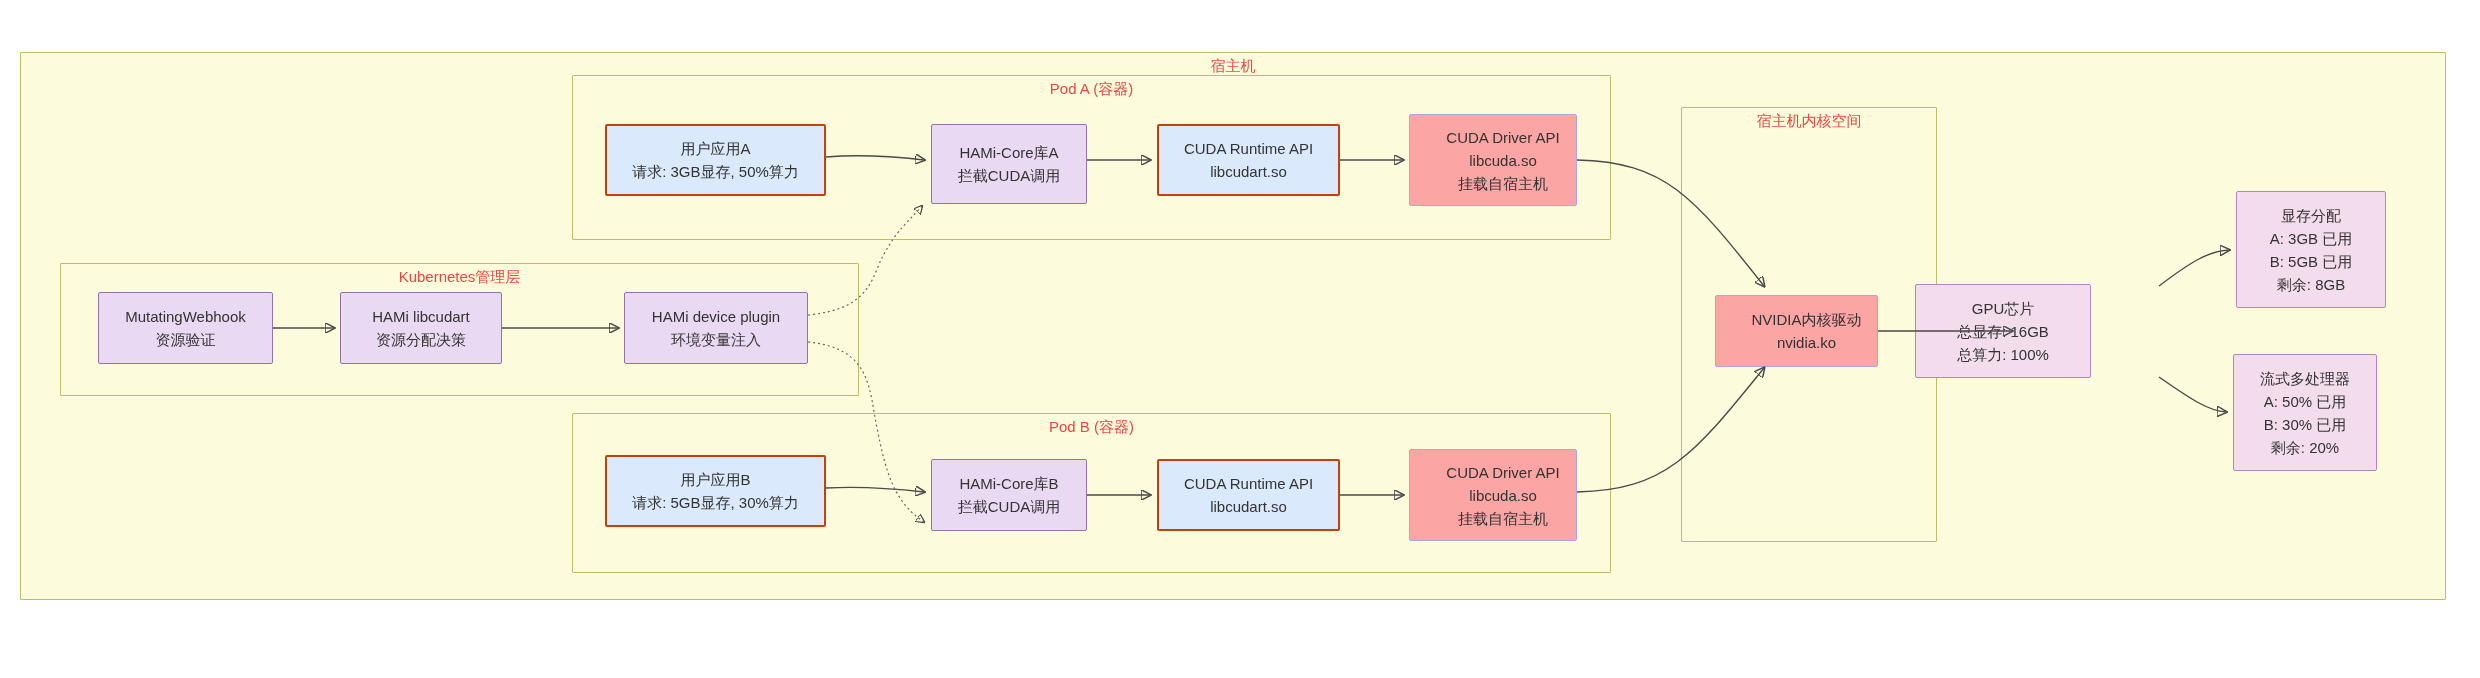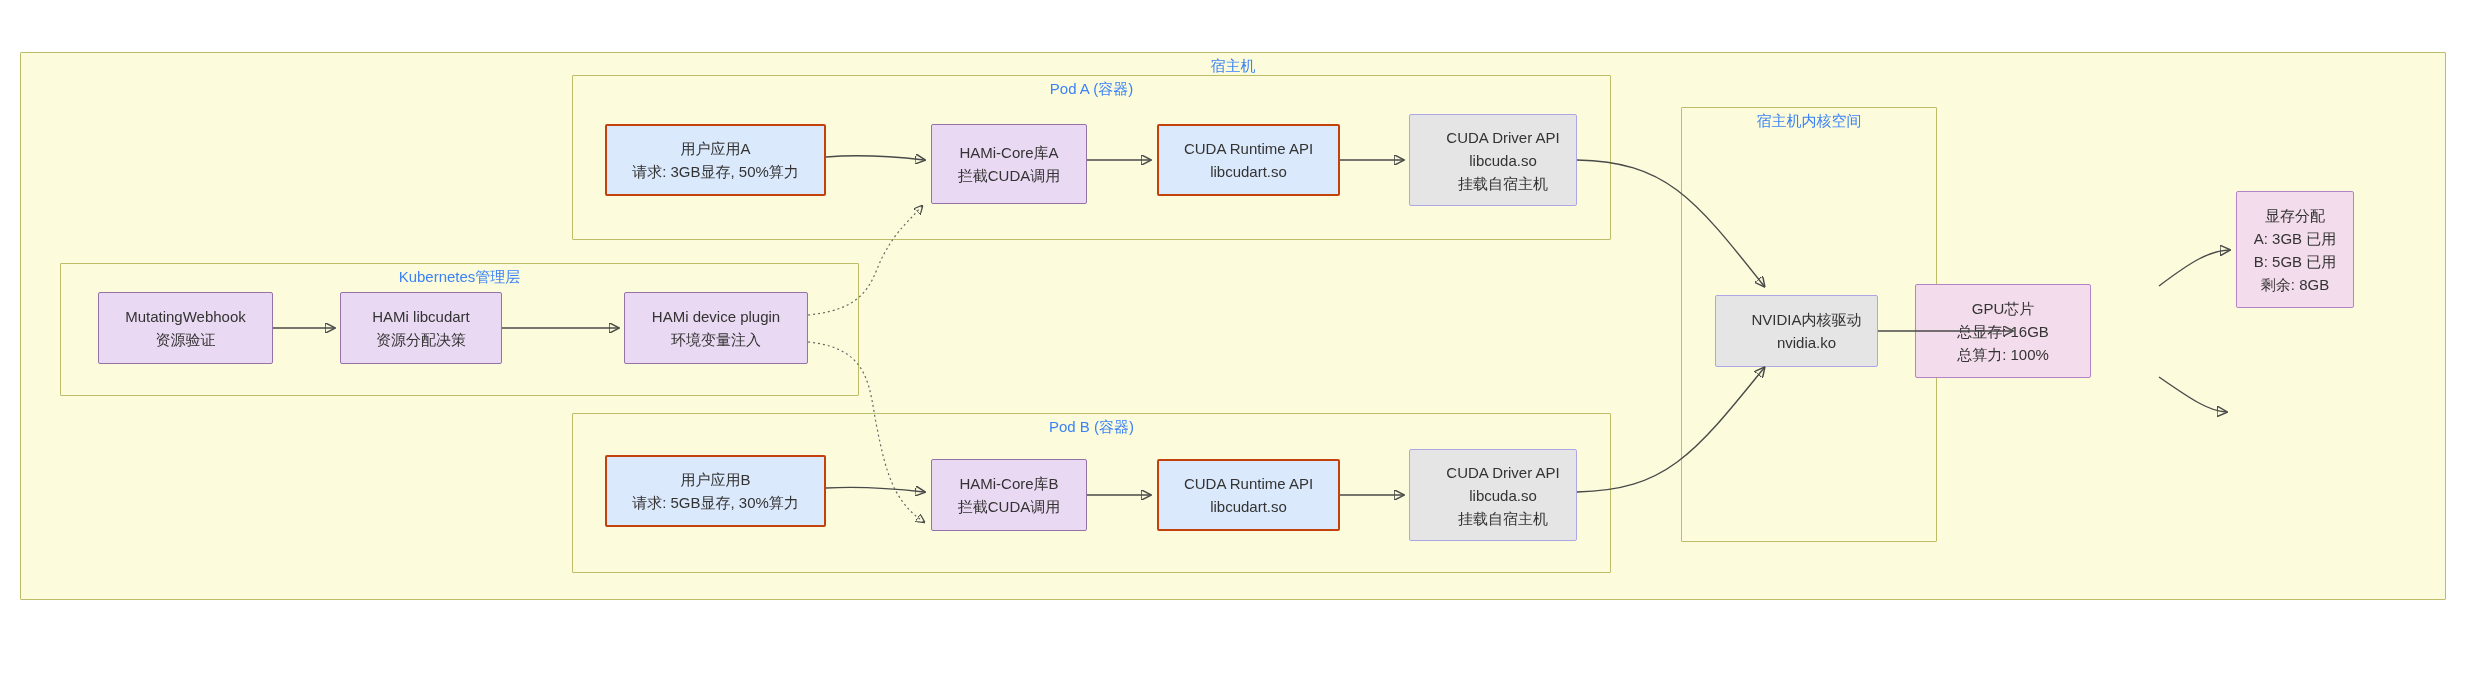--- a/index.html
+++ b/index.html
@@ -5,30 +5,30 @@
   html,body{margin:0;padding:0;background:#ffffff;}
   .canvas{
     position:relative;width:2480px;height:678px;background:#ffffff;
     font-family:"Liberation Sans","DejaVu Sans",sans-serif;color:#333333;
     overflow:hidden;
   }
   .group{position:absolute;border:1px solid #bdbd69;box-sizing:border-box;border-radius:1px;}
   .group.host{background:#fcfcdc;}
   .group-label{
     position:absolute;top:3px;left:50%;transform:translateX(-50%);
-    font-size:15px;line-height:19px;color:#3b82f6;white-space:nowrap;
+    font-size:15px;line-height:19px;color:#ef4444;white-space:nowrap;
   }
   .node{
     position:absolute;box-sizing:border-box;border-radius:2px;
     display:flex;flex-direction:column;align-items:center;justify-content:center;
     text-align:center;font-size:15px;line-height:23px;white-space:nowrap;
   }
   .node.blue{background:#dbe9fc;border:2px solid #c2410c;}
   .node.lavender{background:#ead9f3;border:1px solid #9673a6;}
-  .node.mint{background:#e5e5e5;border:1px solid #aea6e4;padding-left:20px;}
+  .node.mint{background:#fca5a5;border:1px solid #aea6e4;padding-left:20px;}
   .node.pink{background:#f3dcec;border:1px solid #b584c8;}
   .edges{position:absolute;left:0;top:0;pointer-events:none;}
   .edges path{fill:none;stroke:#4a4a4a;stroke-width:1.4;}
   .edges path.dotted{stroke:#666666;stroke-width:1.2;stroke-dasharray:2 3;}
 </style>
 </head>
 <body>
 
 <div class="canvas">
 
@@ -100,25 +100,31 @@
   <div class="node mint" style="left:1715px;top:295px;width:163px;height:72px">
     <div>NVIDIA内核驱动</div>
     <div>nvidia.ko</div>
   </div>
 
   <div class="node pink" style="left:1915px;top:284px;width:176px;height:94px">
     <div>GPU芯片</div>
     <div>总显存: 16GB</div>
     <div>总算力: 100%</div>
   </div>
-  <div class="node pink" style="left:2236px;top:191px;width:118px;height:117px">
+  <div class="node pink" style="left:2236px;top:191px;width:150px;height:117px">
     <div>显存分配</div>
     <div>A: 3GB 已用</div>
     <div>B: 5GB 已用</div>
     <div>剩余: 8GB</div>
+  </div>
+  <div class="node pink" style="left:2233px;top:354px;width:144px;height:117px">
+    <div>流式多处理器</div>
+    <div>A: 50% 已用</div>
+    <div>B: 30% 已用</div>
+    <div>剩余: 20%</div>
   </div>
 
   <svg class="edges" width="2480" height="678" viewBox="0 0 2480 678">
     <defs>
       <marker id="arrow" viewBox="0 0 10 10" refX="8.5" refY="5" markerWidth="7.5" markerHeight="7.5" orient="auto">
         <path d="M0 0 L10 5 L0 10 z" fill="#333333" stroke="none"></path>
       </marker>
     </defs>
     <path d="M 826 157 C 862 154 898 157 924 160" marker-end="url(#arrow)"></path>
     <path d="M 1087 160 L 1150 160" marker-end="url(#arrow)"></path>

